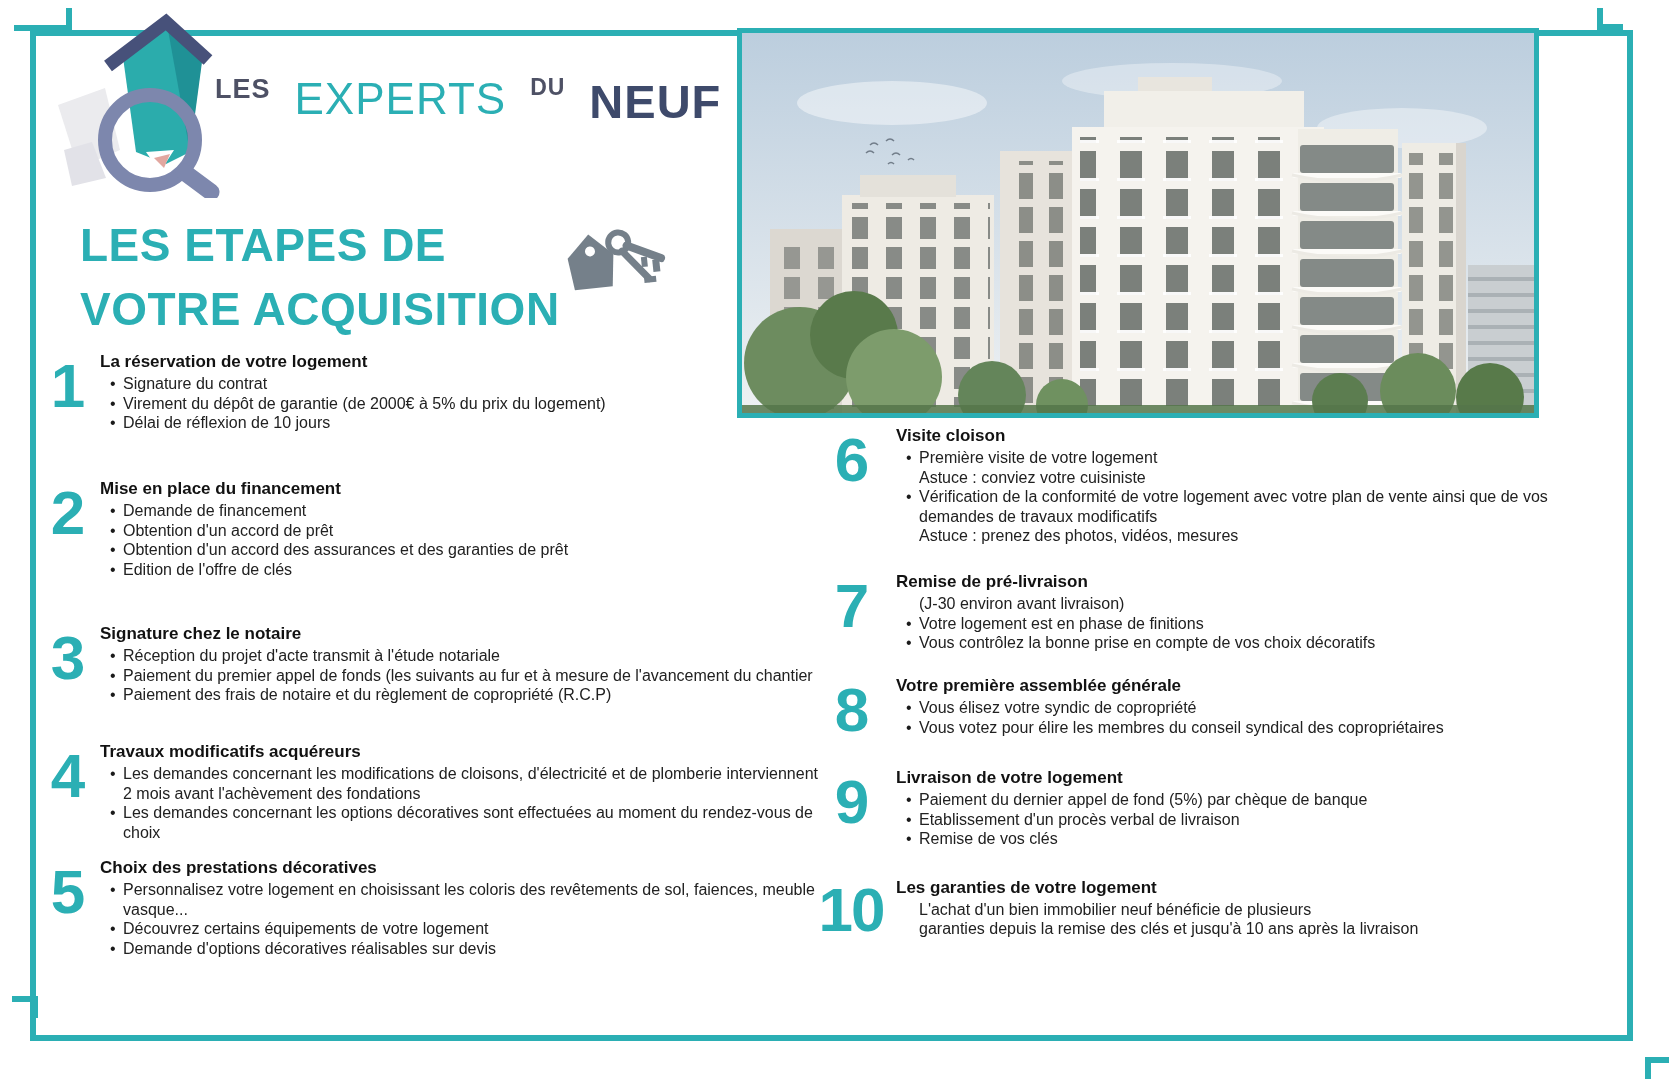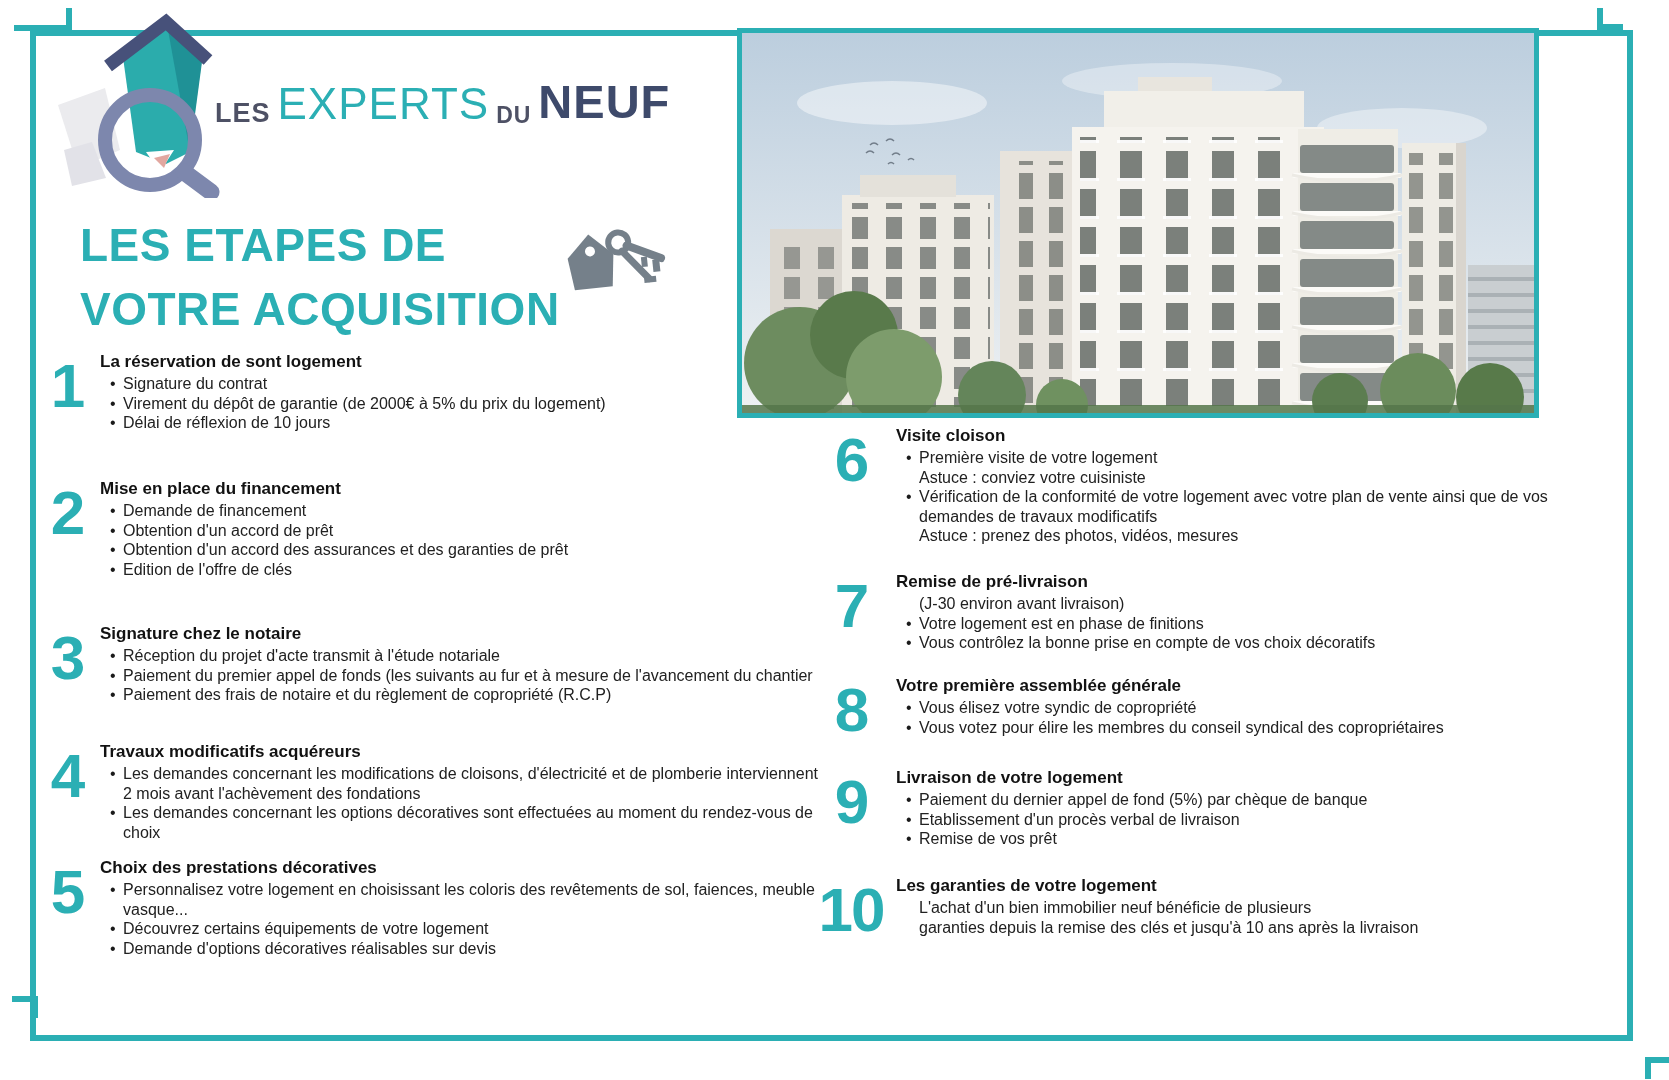--- a/index.html
+++ b/index.html
@@ -10,21 +10,21 @@
   .frame{position:absolute;left:30px;top:30px;width:1603px;height:1011px;
          border:6px solid var(--teal);box-sizing:border-box;z-index:1;}
   .mark{position:absolute;z-index:2;}
   .mark.tl{left:14px;top:8px;width:52px;height:17px;border-right:6px solid var(--teal);border-bottom:6px solid var(--teal);}
   .mark.tr{left:1597px;top:8px;width:20px;height:16px;border-left:6px solid var(--teal);border-bottom:6px solid var(--teal);}
   .mark.bl{left:12px;top:996px;width:20px;height:16px;border-right:6px solid var(--teal);border-top:6px solid var(--teal);}
   .mark.br{left:1645px;top:1057px;width:23px;height:16px;border-left:6px solid var(--teal);border-top:6px solid var(--teal);}
 
   
   .logo-art{position:absolute;left:50px;top:2px;width:170px;height:196px;z-index:3;}
-  .brand{position:absolute;left:215px;top:74px;display:flex;align-items:flex-end;gap:7px;z-index:3;white-space:nowrap;}
+  .brand{position:absolute;left:215px;top:74px;display:flex;align-items:flex-start;gap:24px;z-index:3;white-space:nowrap;}
   .brand .w-les{font-size:27px;font-weight:600;color:var(--slate);letter-spacing:1px;}
   .brand .w-experts{font-size:44px;font-weight:400;color:var(--teal);letter-spacing:1px;}
   .brand .w-du{font-size:23px;font-weight:700;color:var(--slate);letter-spacing:1px;}
   .brand .w-neuf{font-size:47px;font-weight:700;color:var(--navy);letter-spacing:1px;}
 
   
   .main-title{position:absolute;left:63px;top:196px;margin:17px;z-index:3;
       font-size:46px;line-height:64px;font-weight:800;color:var(--teal);letter-spacing:.5px;}
   .keys-art{position:absolute;left:556px;top:218px;width:116px;height:84px;z-index:3;}
 
@@ -177,21 +177,21 @@
       <circle cx="676" cy="358" r="38" fill="#6b8c5c"></circle>
       <circle cx="748" cy="364" r="34" fill="#587a4a"></circle>
       <rect x="0" y="372" width="792" height="8" fill="#55754a" opacity="0.85"></rect>
     </svg>
   </div>
 
   <div class="col left" id="col-left">
       <div class="step" style="top: 352px;">
         <div class="num">1</div>
         <div class="body">
-          <div class="stitle">La réservation de sont logement</div>
+          <div class="stitle">La réservation de votre logement</div>
           <div class="line">
             <span class="marker">•</span>
             <span class="ltext">Signature du contrat</span>
           </div>
           <div class="line">
             <span class="marker">•</span>
             <span class="ltext">Virement du dépôt de garantie (de 2000€ à 5% du prix du logement)</span>
           </div>
           <div class="line">
             <span class="marker">•</span>
@@ -334,25 +334,25 @@
           <div class="line">
             <span class="marker">•</span>
             <span class="ltext">Paiement du dernier appel de fond (5%) par chèque de banque</span>
           </div>
           <div class="line">
             <span class="marker">•</span>
             <span class="ltext">Etablissement d'un procès verbal de livraison</span>
           </div>
           <div class="line">
             <span class="marker">•</span>
-            <span class="ltext">Remise de vos prêt</span>
-          </div>
-        </div>
-      </div>
-      <div class="step" style="top: 876px;">
+            <span class="ltext">Remise de vos clés</span>
+          </div>
+        </div>
+      </div>
+      <div class="step" style="top: 876px; align-items: flex-end;">
         <div class="num">10</div>
         <div class="body">
           <div class="stitle">Les garanties de votre logement</div>
           <div class="line">
             <span class="marker"></span>
             <span class="ltext">L'achat d'un bien immobilier neuf bénéficie de plusieurs</span>
           </div>
           <div class="line">
             <span class="marker"></span>
             <span class="ltext">garanties depuis la remise des clés et jusqu'à 10 ans après la livraison</span>

